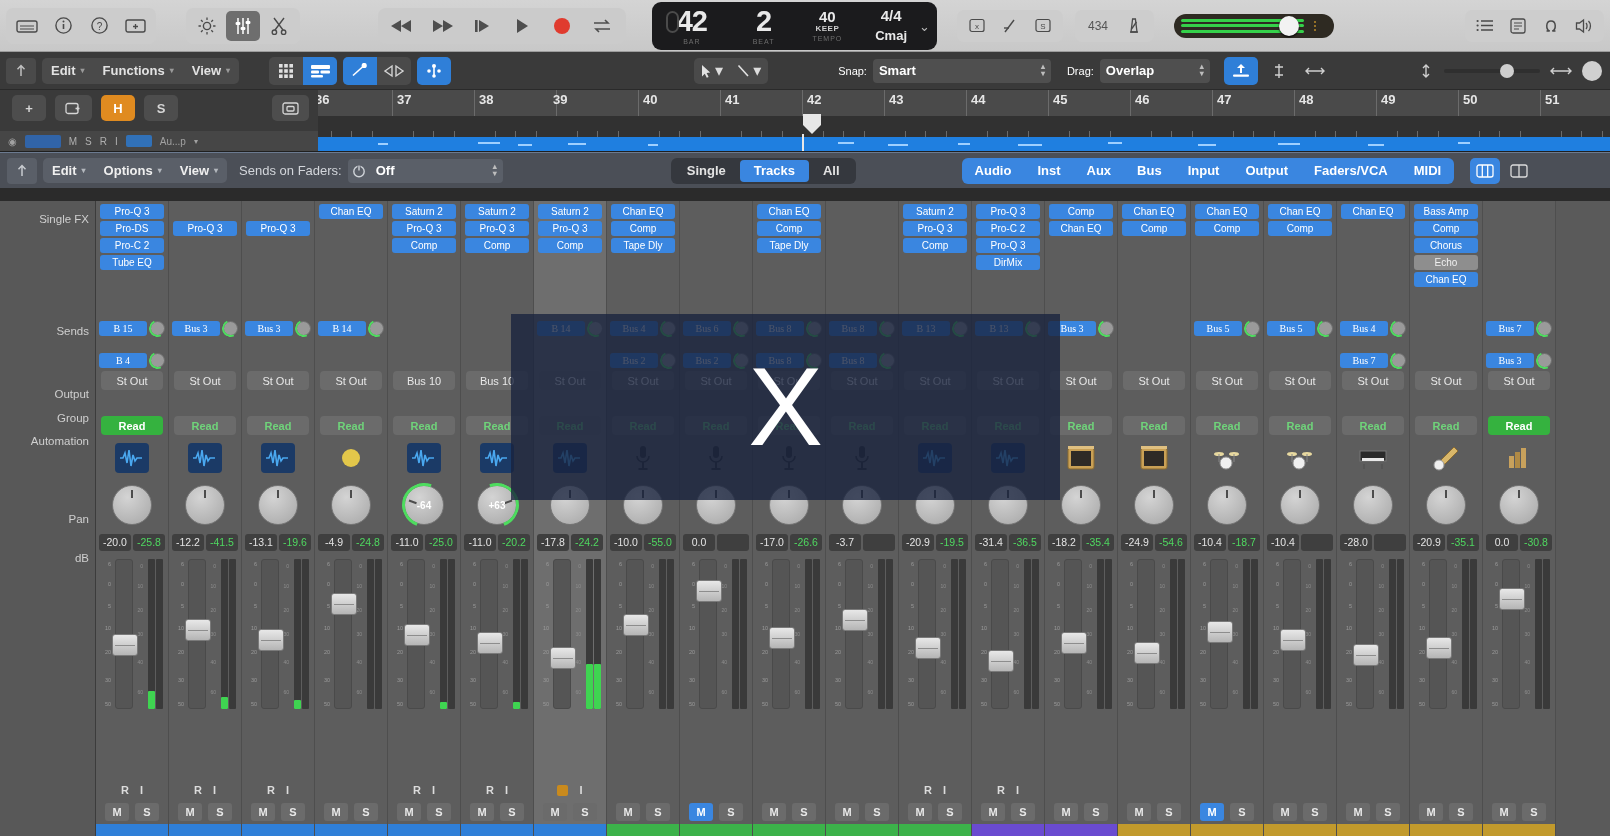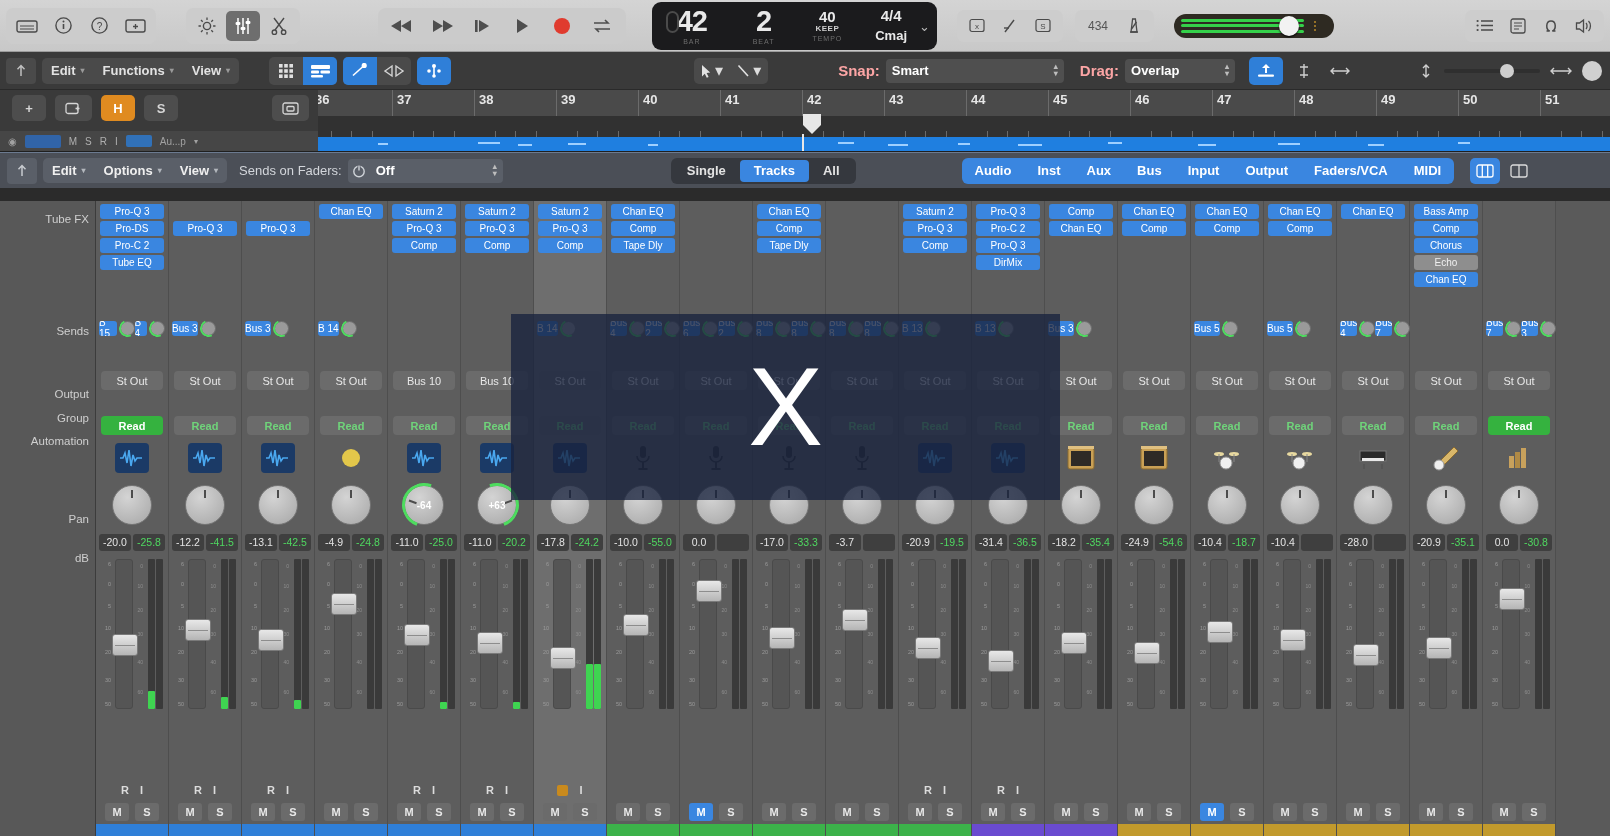--- a/index.html
+++ b/index.html
@@ -65,21 +65,21 @@
   .menu-grp{ display:flex;align-items:center;background:#4a4a4a;border-radius:5px;height:26px;}
   .menu-it{ display:flex;align-items:center;gap:5px;padding:0 9px;height:26px;cursor:pointer;
             font-size:13px;color:#e2e2e2;font-weight:600;}
   .menu-it .cv{ font-size:8px;color:#9a9a9a;}
   .vgrp{ display:flex;align-items:center;background:#4a4a4a;border-radius:5px;height:28px;overflow:hidden;}
   .vbtn{ width:34px;height:28px;display:flex;align-items:center;justify-content:center;cursor:pointer;
          color:#d2d2d2;}
   .vbtn.on{ background:#2f7fd8; color:#fff;}
   .tool-grp{ display:flex;align-items:center;background:#4a4a4a;border-radius:5px;height:26px;}
   .tool-it{ display:flex;align-items:center;gap:3px;padding:0 7px;height:26px;cursor:pointer;color:#ddd;}
-  .lbl{ font-size:15px;color:#fca5a5;font-weight:bold; }
+  .lbl{ font-size:11px;color:#ffffff; }
   .popup{ height:24px;background:#4f4f4f;border-radius:4px;display:flex;align-items:center;
           justify-content:space-between;padding:0 6px;font-size:13px;color:#fff;font-weight:600;cursor:pointer;}
   .popup .arrows{ font-size:8px;color:#bdbdbd;line-height:0.85;text-align:center;}
 
   
   #rulerzone{ height:62px; background:#3a3a3a; display:flex; position:relative;
               border-bottom:1px solid #1f1f1f; }
   #ruler-head{ width:318px; flex:none; position:relative; background:#3a3a3a;}
   .hd-row{ display:flex; align-items:center; gap:9px; padding:5px 9px 0 12px;}
   .hd-btn{ height:26px;min-width:34px;padding:0 10px;border-radius:5px;background:#4d4d4d;
@@ -125,21 +125,21 @@
           background:#5d5d5d;position:relative;}
   .strip.sel{ background:#6e6e6e; }
 
   .fx{ height:118px;padding:3px 4px 0;display:flex;flex-direction:column;gap:2px;}
   .slot{ height:15px;border-radius:3px;background:#3a86e0;color:#fff;font-size:10px;
          display:flex;align-items:center;justify-content:center;cursor:pointer;
          white-space:nowrap;overflow:hidden;}
   .slot.byp{ background:#8e8e8e;color:#efefef;}
   .slot.empty{ background:transparent;cursor:default;}
 
-  .sends{ height:50px;padding:1px 3px 0;display:flex;flex-direction:row;gap:0;}
+  .sends{ height:50px;padding:1px 3px 0;display:flex;flex-direction:column;gap:16px;font-family:Liberation Serif, serif;}
   .sendrow{ height:16px;display:flex;align-items:center;gap:3px;}
   .sendlbl{ flex:1;height:15px;border-radius:3px;background:#3a86e0;color:#fff;font-size:10px;
             display:flex;align-items:center;justify-content:center;cursor:pointer;overflow:hidden;}
   .sendknob{ width:15px;height:15px;border-radius:50%;background:#9a9a9a;flex:none;position:relative;
              border:1px solid #6d6d6d;cursor:pointer;}
   .sendknob .arc{ position:absolute;inset:-2px;border-radius:50%;
                   border:2px solid transparent;border-left-color:#4ddc5e;border-bottom-color:#4ddc5e;
                   transform:rotate(20deg);}
 
   .outrow{ height:24px;padding:2px 5px;}
@@ -555,21 +555,21 @@
     </div>
   </div>
   <div id="ruler">
     <div class="bars" id="bars-container">
         <div class="barlabel" style="left: -3px;">36</div>
         <div class="barline" style="left: 74px;"></div>
         <div class="barlabel" style="left: 79px;">37</div>
         <div class="barline" style="left: 156px;"></div>
         <div class="barlabel" style="left: 161px;">38</div>
         <div class="barline" style="left: 238px;"></div>
-        <div class="barlabel" style="left: 243px; text-align: right;">39</div>
+        <div class="barlabel" style="left: 235px; text-align: right;">39</div>
         <div class="barline" style="left: 320px;"></div>
         <div class="barlabel" style="left: 325px;">40</div>
         <div class="barline" style="left: 402px;"></div>
         <div class="barlabel" style="left: 407px;">41</div>
         <div class="barline" style="left: 484px;"></div>
         <div class="barlabel" style="left: 489px;">42</div>
         <div class="barline" style="left: 566px;"></div>
         <div class="barlabel" style="left: 571px;">43</div>
         <div class="barline" style="left: 648px;"></div>
         <div class="barlabel" style="left: 653px;">44</div>
@@ -720,21 +720,21 @@
       <svg width="18" height="14" viewBox="0 0 18 14" fill="none" stroke="#dcdcdc" stroke-width="1.3">
           <rect x="1" y="1" width="16" height="12" rx="2"></rect>
           <path d="M9 1v12"></path>
         </svg>
     </div>
   </div>
 </div>
 
 <div id="mixer">
   <div id="labels">
-    <div class="rowlabel" style="top:12px">Tube FX</div>
+    <div class="rowlabel" style="top:12px">Single FX</div>
     <div class="rowlabel" style="top:124px">Sends</div>
     <div class="rowlabel" style="top:187px">Output</div>
     <div class="rowlabel" style="top:211px">Group</div>
     <div class="rowlabel" style="top:234px">Automation</div>
     <div class="rowlabel" style="top:312px">Pan</div>
     <div class="rowlabel" style="top:351px">dB</div>
   </div>
   <div id="strips">
       <div class="strip">
         <div class="fx">
@@ -931,21 +931,21 @@
             </svg>
           </div>
         </div>
         <div class="panrow">
           <div class="knob">
             <div class="pt" style="transform:translateX(-50%) rotate(0deg)"></div>
           </div>
         </div>
         <div class="dbrow">
           <div class="dbbox">-13.1</div>
-          <div class="dbbox green">-42.5</div>
+          <div class="dbbox green">-19.6</div>
         </div>
         <div class="faderzone">
           <div class="scale">
             <span style="top:2px">6</span>
             <span style="top:22px">0</span>
             <span style="top:44px">5</span>
             <span style="top:66px">10</span>
             <span style="top:90px">20</span>
             <span style="top:118px">30</span>
             <span style="top:142px">50</span>
@@ -1489,21 +1489,21 @@
             </svg>
           </div>
         </div>
         <div class="panrow">
           <div class="knob">
             <div class="pt" style="transform:translateX(-50%) rotate(0deg)"></div>
           </div>
         </div>
         <div class="dbrow">
           <div class="dbbox">-17.0</div>
-          <div class="dbbox green">-33.3</div>
+          <div class="dbbox green">-26.6</div>
         </div>
         <div class="faderzone">
           <div class="scale">
             <span style="top:2px">6</span>
             <span style="top:22px">0</span>
             <span style="top:44px">5</span>
             <span style="top:66px">10</span>
             <span style="top:90px">20</span>
             <span style="top:118px">30</span>
             <span style="top:142px">50</span>

